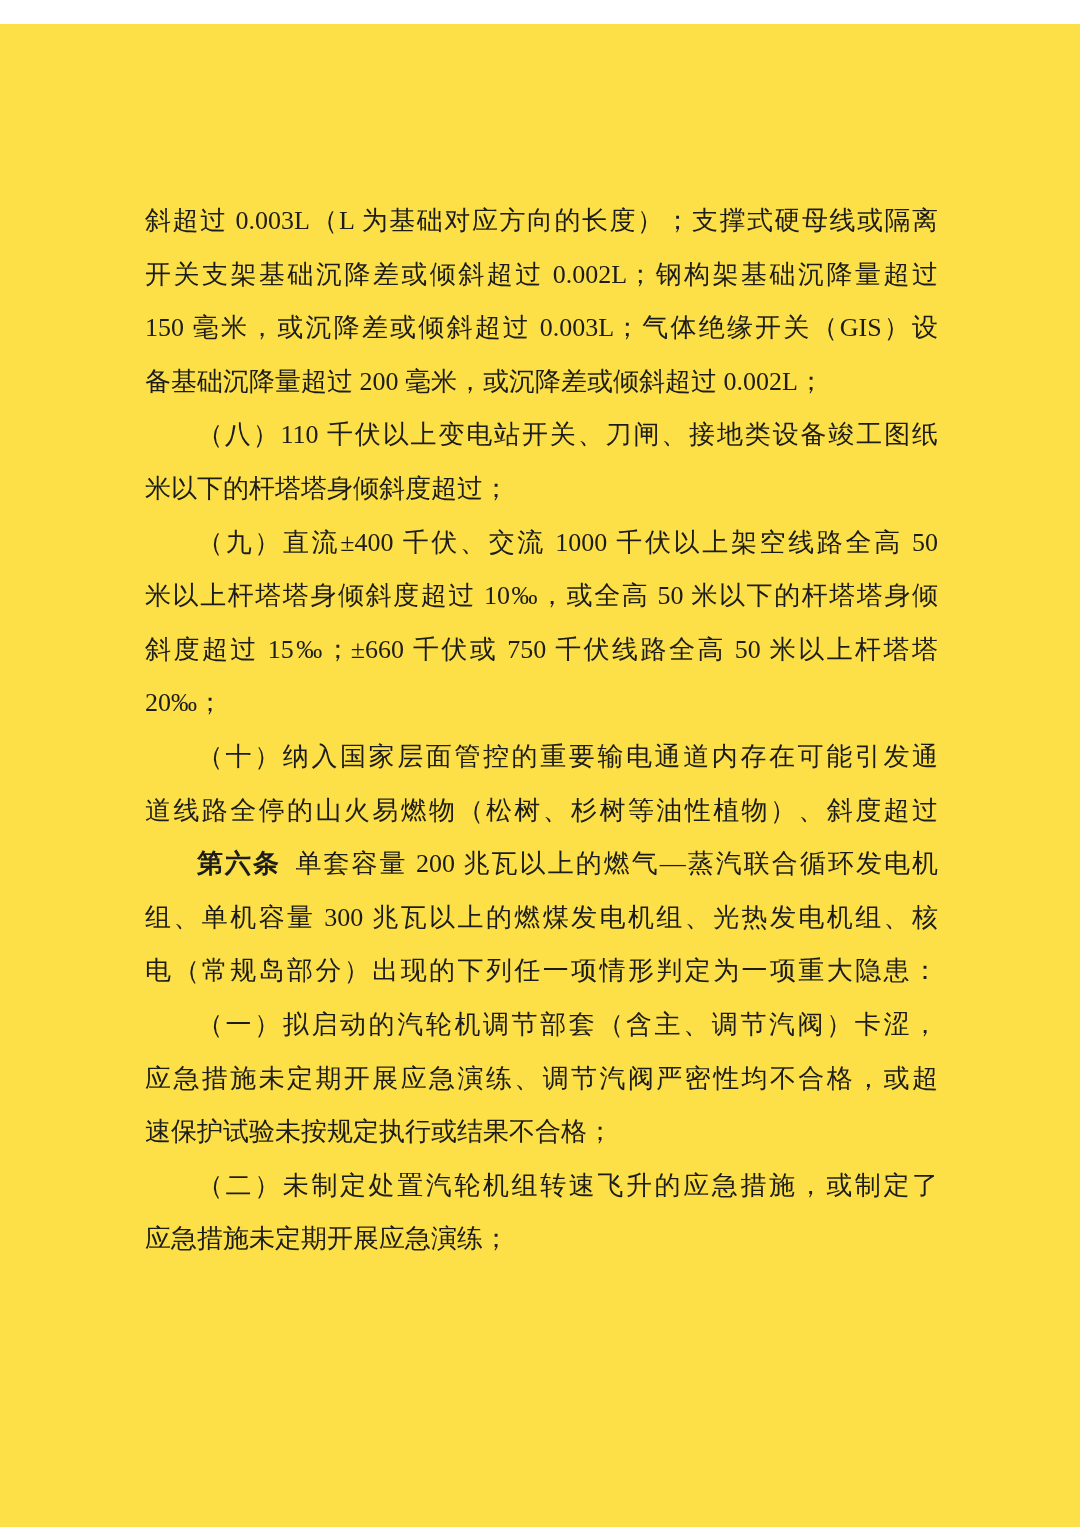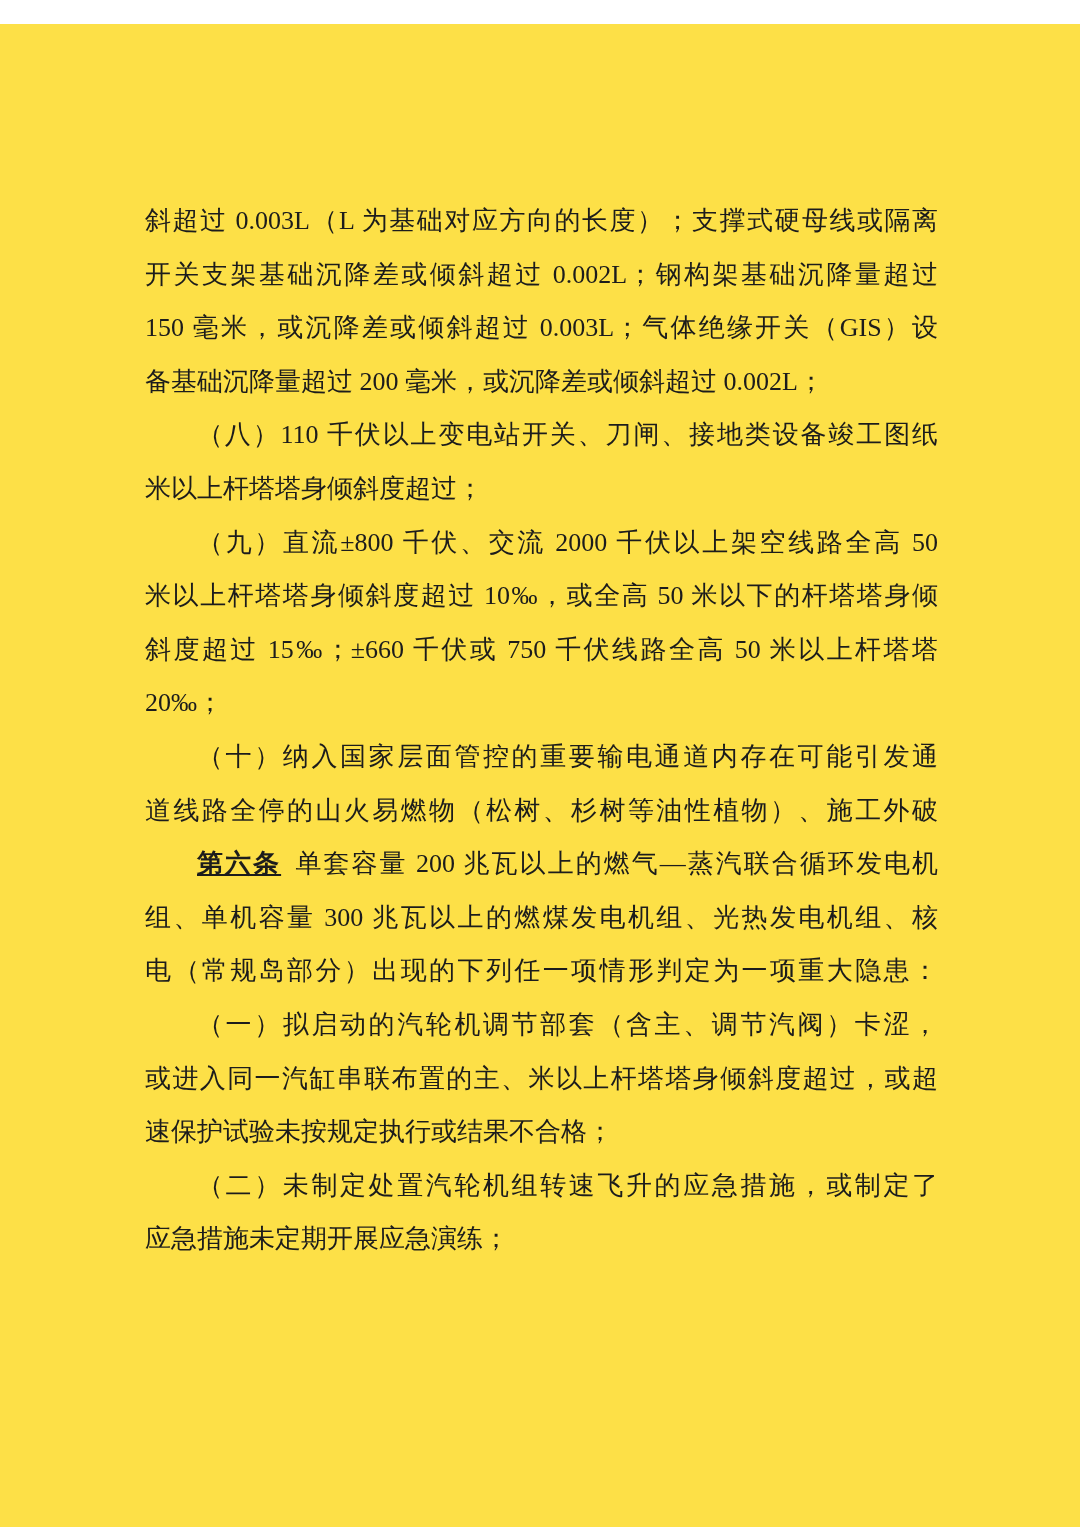--- a/index.html
+++ b/index.html
@@ -36,53 +36,52 @@
   }
   .line.end {
     text-align: center;
     text-align-last: left;
   }
   .line.indent {
     text-indent: 2em;
   }
   .kw {
     font-weight: 700;
-    text-decoration: underline;
   }
   .after-kw {
     margin-left: 0.55em;
   }
 </style>
 </head>
 <body>
 
 <div class="page">
   <div class="textblock">
 
     <div class="line fill">斜超过 0.003L（L 为基础对应方向的长度）；支撑式硬母线或隔离</div>
     <div class="line fill">开关支架基础沉降差或倾斜超过 0.002L；钢构架基础沉降量超过</div>
     <div class="line fill">150 毫米，或沉降差或倾斜超过 0.003L；气体绝缘开关（GIS）设</div>
     <div class="line end">备基础沉降量超过 200 毫米，或沉降差或倾斜超过 0.002L；</div>
 
     <div class="line fill indent">（八）110 千伏以上变电站开关、刀闸、接地类设备竣工图纸</div>
-    <div class="line end">米以上杆塔塔身倾斜度超过；</div>
+    <div class="line end">米以下的杆塔塔身倾斜度超过；</div>
 
-    <div class="line fill indent">（九）直流±800 千伏、交流 2000 千伏以上架空线路全高 50</div>
+    <div class="line fill indent">（九）直流±400 千伏、交流 1000 千伏以上架空线路全高 50</div>
     <div class="line fill">米以上杆塔塔身倾斜度超过 10‰，或全高 50 米以下的杆塔塔身倾</div>
     <div class="line fill">斜度超过 15‰；±660 千伏或 750 千伏线路全高 50 米以上杆塔塔</div>
     <div class="line end">20‰；</div>
 
     <div class="line fill indent">（十）纳入国家层面管控的重要输电通道内存在可能引发通</div>
-    <div class="line fill">道线路全停的山火易燃物（松树、杉树等油性植物）、施工外破</div>
+    <div class="line fill">道线路全停的山火易燃物（松树、杉树等油性植物）、斜度超过</div>
 
     <div class="line fill indent"><span class="kw">第六条</span><span class="after-kw">单套容量 200 兆瓦以上的燃气—蒸汽联合循环发电机</span></div>
     <div class="line fill">组、单机容量 300 兆瓦以上的燃煤发电机组、光热发电机组、核</div>
     <div class="line fill">电（常规岛部分）出现的下列任一项情形判定为一项重大隐患：</div>
 
     <div class="line fill indent">（一）拟启动的汽轮机调节部套（含主、调节汽阀）卡涩，</div>
-    <div class="line fill">或进入同一汽缸串联布置的主、米以上杆塔塔身倾斜度超过，或超</div>
+    <div class="line fill">应急措施未定期开展应急演练、调节汽阀严密性均不合格，或超</div>
     <div class="line end">速保护试验未按规定执行或结果不合格；</div>
 
     <div class="line fill indent">（二）未制定处置汽轮机组转速飞升的应急措施，或制定了</div>
     <div class="line end">应急措施未定期开展应急演练；</div>
 
   </div>
 </div>
 
 </body></html>

